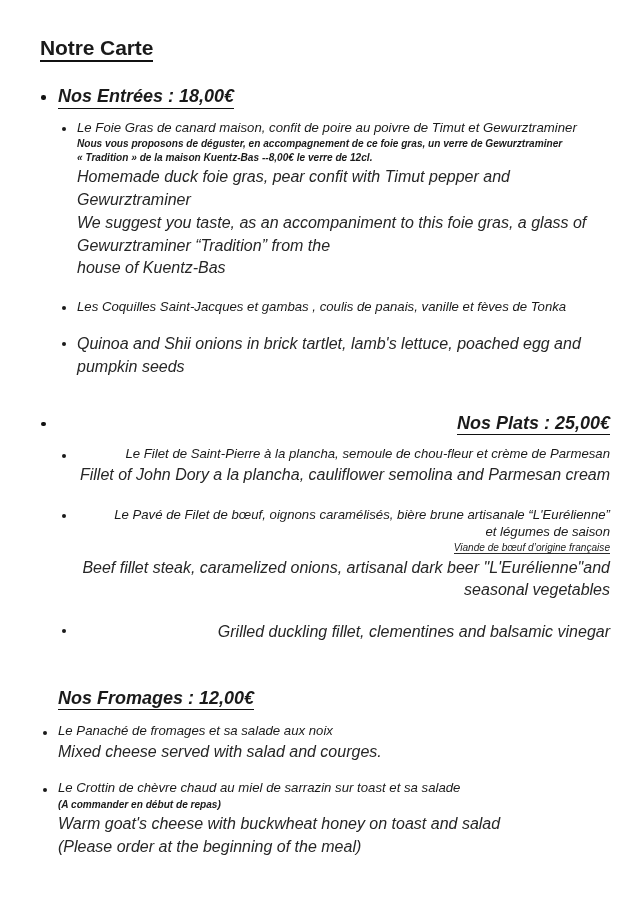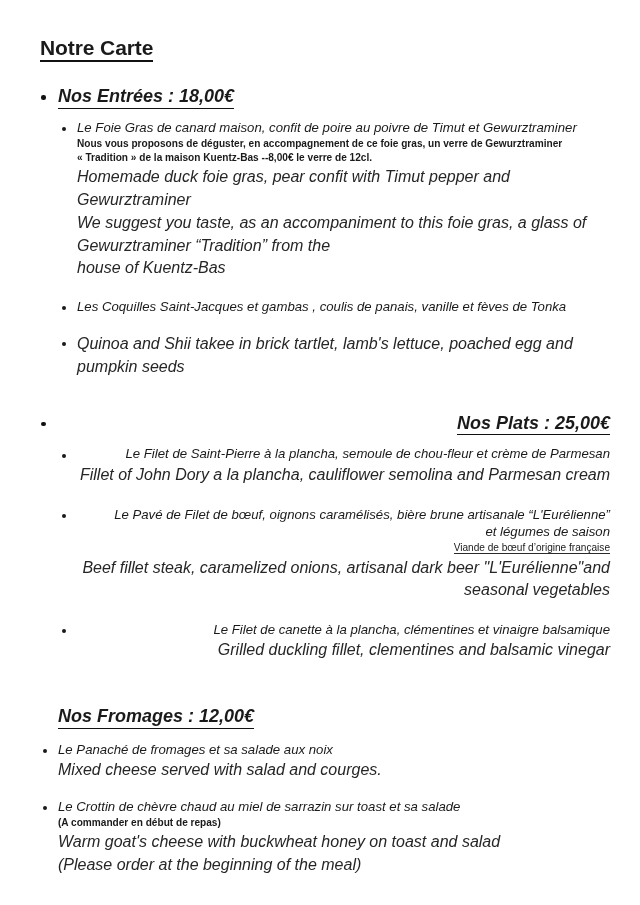--- a/index.html
+++ b/index.html
@@ -91,20 +91,21 @@
   }
   .dish-name {
     font-size: 13.2px;
     font-style: italic;
     line-height: 1.32;
     margin: 0;
     white-space: pre-line;
   }
   .dish-note {
     font-size: 10.1px;
+    font-style: italic;
     font-weight: bold;
     line-height: 1.4;
     margin: 1px 0 0 0;
     white-space: pre-line;
   }
   .dish-note.underlined {
     font-weight: normal;
   }
   .dish-note.underlined .note-text {
     border-bottom: 0.9px solid #2a2a2a;
@@ -151,42 +152,41 @@
             <p class="dish-desc">Homemade duck foie gras, pear confit with Timut pepper and Gewurztraminer
 We suggest you taste, as an accompaniment to this foie gras, a glass of Gewurztraminer “Tradition” from the
 house of Kuentz-Bas</p>
           </li>
           <li class="dish">
             <span class="bullet"></span>
             <p class="dish-name">Les Coquilles Saint-Jacques et gambas , coulis de panais, vanille et fèves de Tonka</p>
           </li>
           <li class="dish">
             <span class="bullet"></span>
-            <p class="dish-desc">Quinoa and Shii takee in brick tartlet, lamb's lettuce, poached egg and pumpkin seeds</p>
+            <p class="dish-desc">Quinoa and Shii onions in brick tartlet, lamb's lettuce, poached egg and pumpkin seeds</p>
           </li>
         </ul>
       </section>
       <section class="section section-plats">
         <div class="section-head"><span class="bullet"></span><span class="sec-label">Nos Plats : 25,00€</span></div>
         <ul class="dishes">
           <li class="dish">
             <span class="bullet"></span>
             <p class="dish-name">Le Filet de Saint-Pierre à la plancha, semoule de chou-fleur et crème de Parmesan</p>
             <p class="dish-desc">Fillet of John Dory a la plancha, cauliflower semolina and Parmesan cream</p>
           </li>
           <li class="dish">
             <span class="bullet"></span>
             <p class="dish-name">Le Pavé de Filet de bœuf, oignons caramélisés, bière brune artisanale “L'Eurélienne”
 et légumes de saison</p>
             <p class="dish-note underlined"><span class="note-text">Viande de bœuf d’origine française</span></p>
             <p class="dish-desc">Beef fillet steak, caramelized onions, artisanal dark beer "L'Eurélienne"and seasonal vegetables</p>
           </li>
           <li class="dish">
             <span class="bullet"></span>
-            <p class="dish-name">Le Filet de canette à la plancha, clémentines et vinaigre balsamique</p>
             <p class="dish-desc">Grilled duckling fillet, clementines and balsamic vinegar</p>
           </li>
         </ul>
       </section>
       <section class="section section-fromages">
         <div class="section-head no-bullet"><span class="sec-label">Nos Fromages : 12,00€</span></div>
         <ul class="dishes">
           <li class="dish">
             <span class="bullet"></span>
             <p class="dish-name">Le Panaché de fromages et sa salade aux noix</p>

